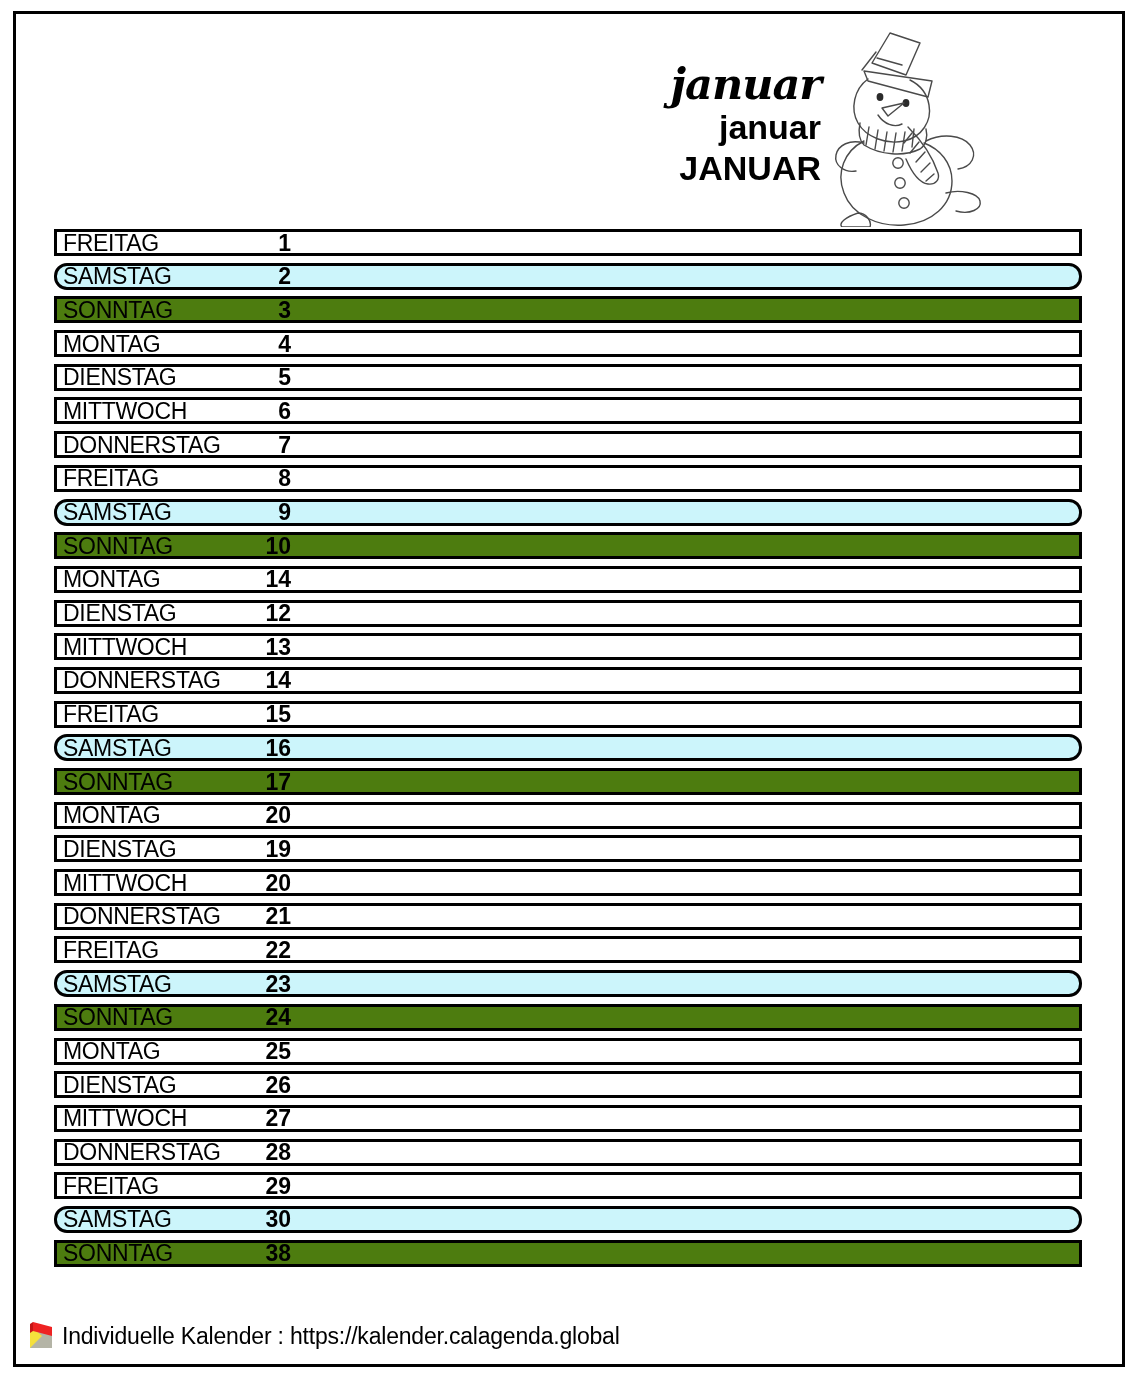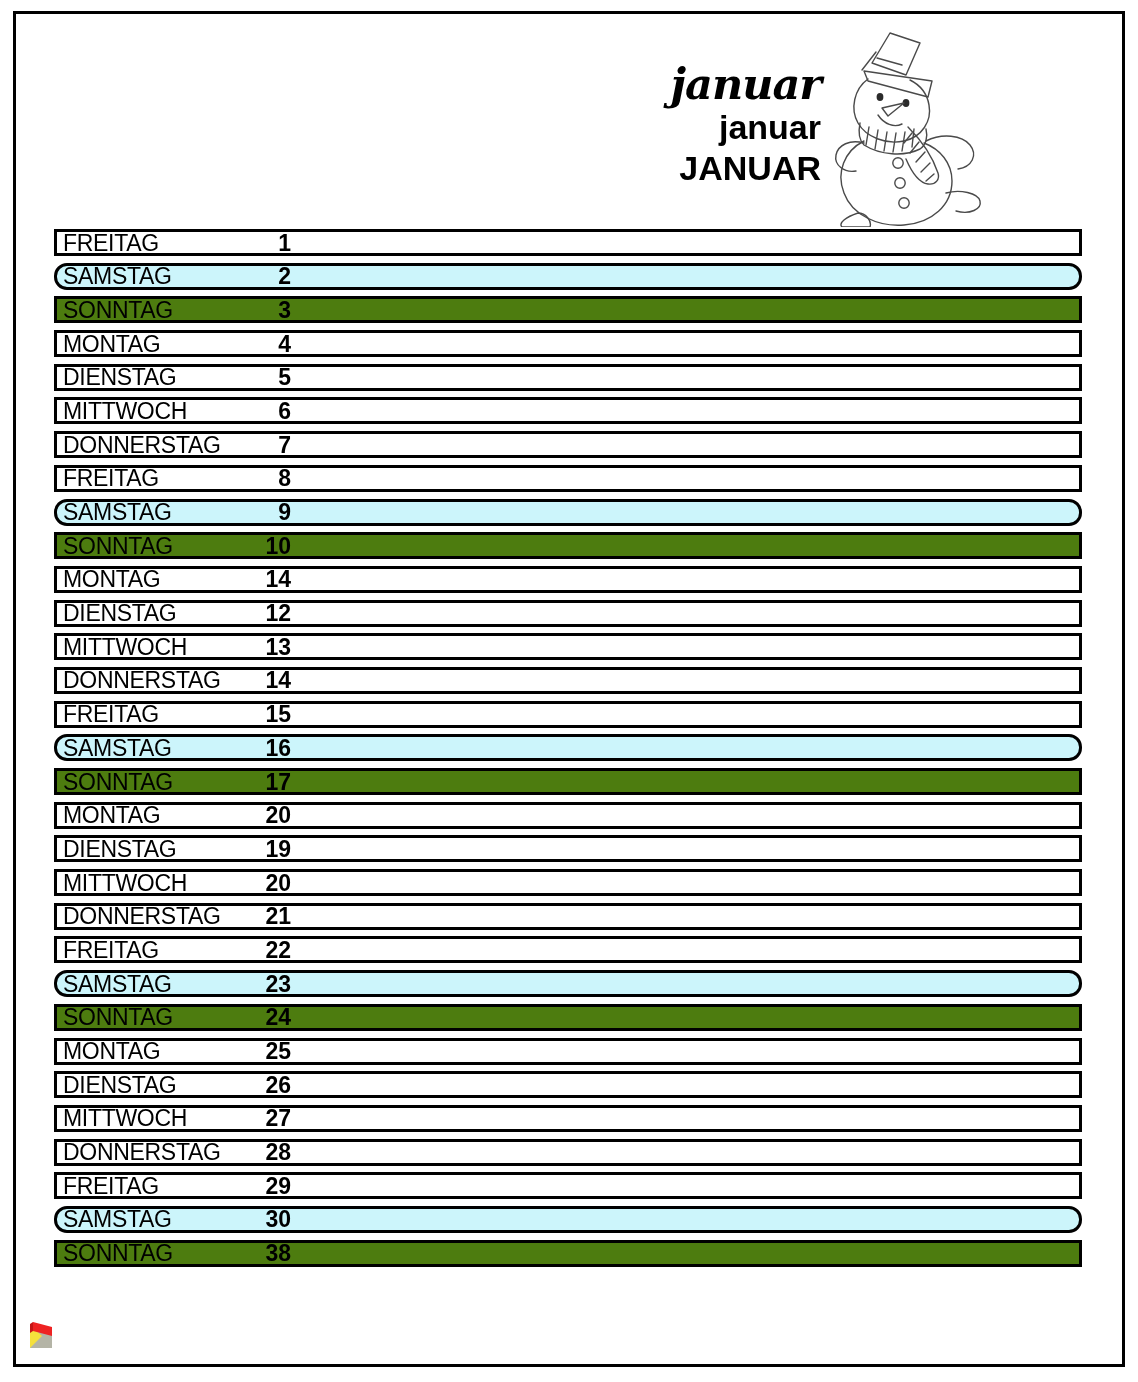--- a/index.html
+++ b/index.html
@@ -343,15 +343,16 @@
 
   <div id="footer">
     <div id="footer-logo">
       <svg viewBox="0 0 30 32" width="30" height="32" xmlns="http://www.w3.org/2000/svg">
         <path d="M4 6 L4 29 L26 29 L26 12 Z" fill="#b4b4a6"></path>
         <path d="M4 6 L4 29 L16 17 Z" fill="#f5e03c"></path>
         <path d="M7 3 L26 8 L26 17 L7 12 Z" fill="#ee2222"></path>
         <path d="M7 3 L7 12 L4 14 L4 5 Z" fill="#c41616"></path>
       </svg>
     </div>
+    <div id="footer-text">Individuelle Kalender : https://kalender.calagenda.global</div>
   </div>
 
 </div>
 
 </body></html>

